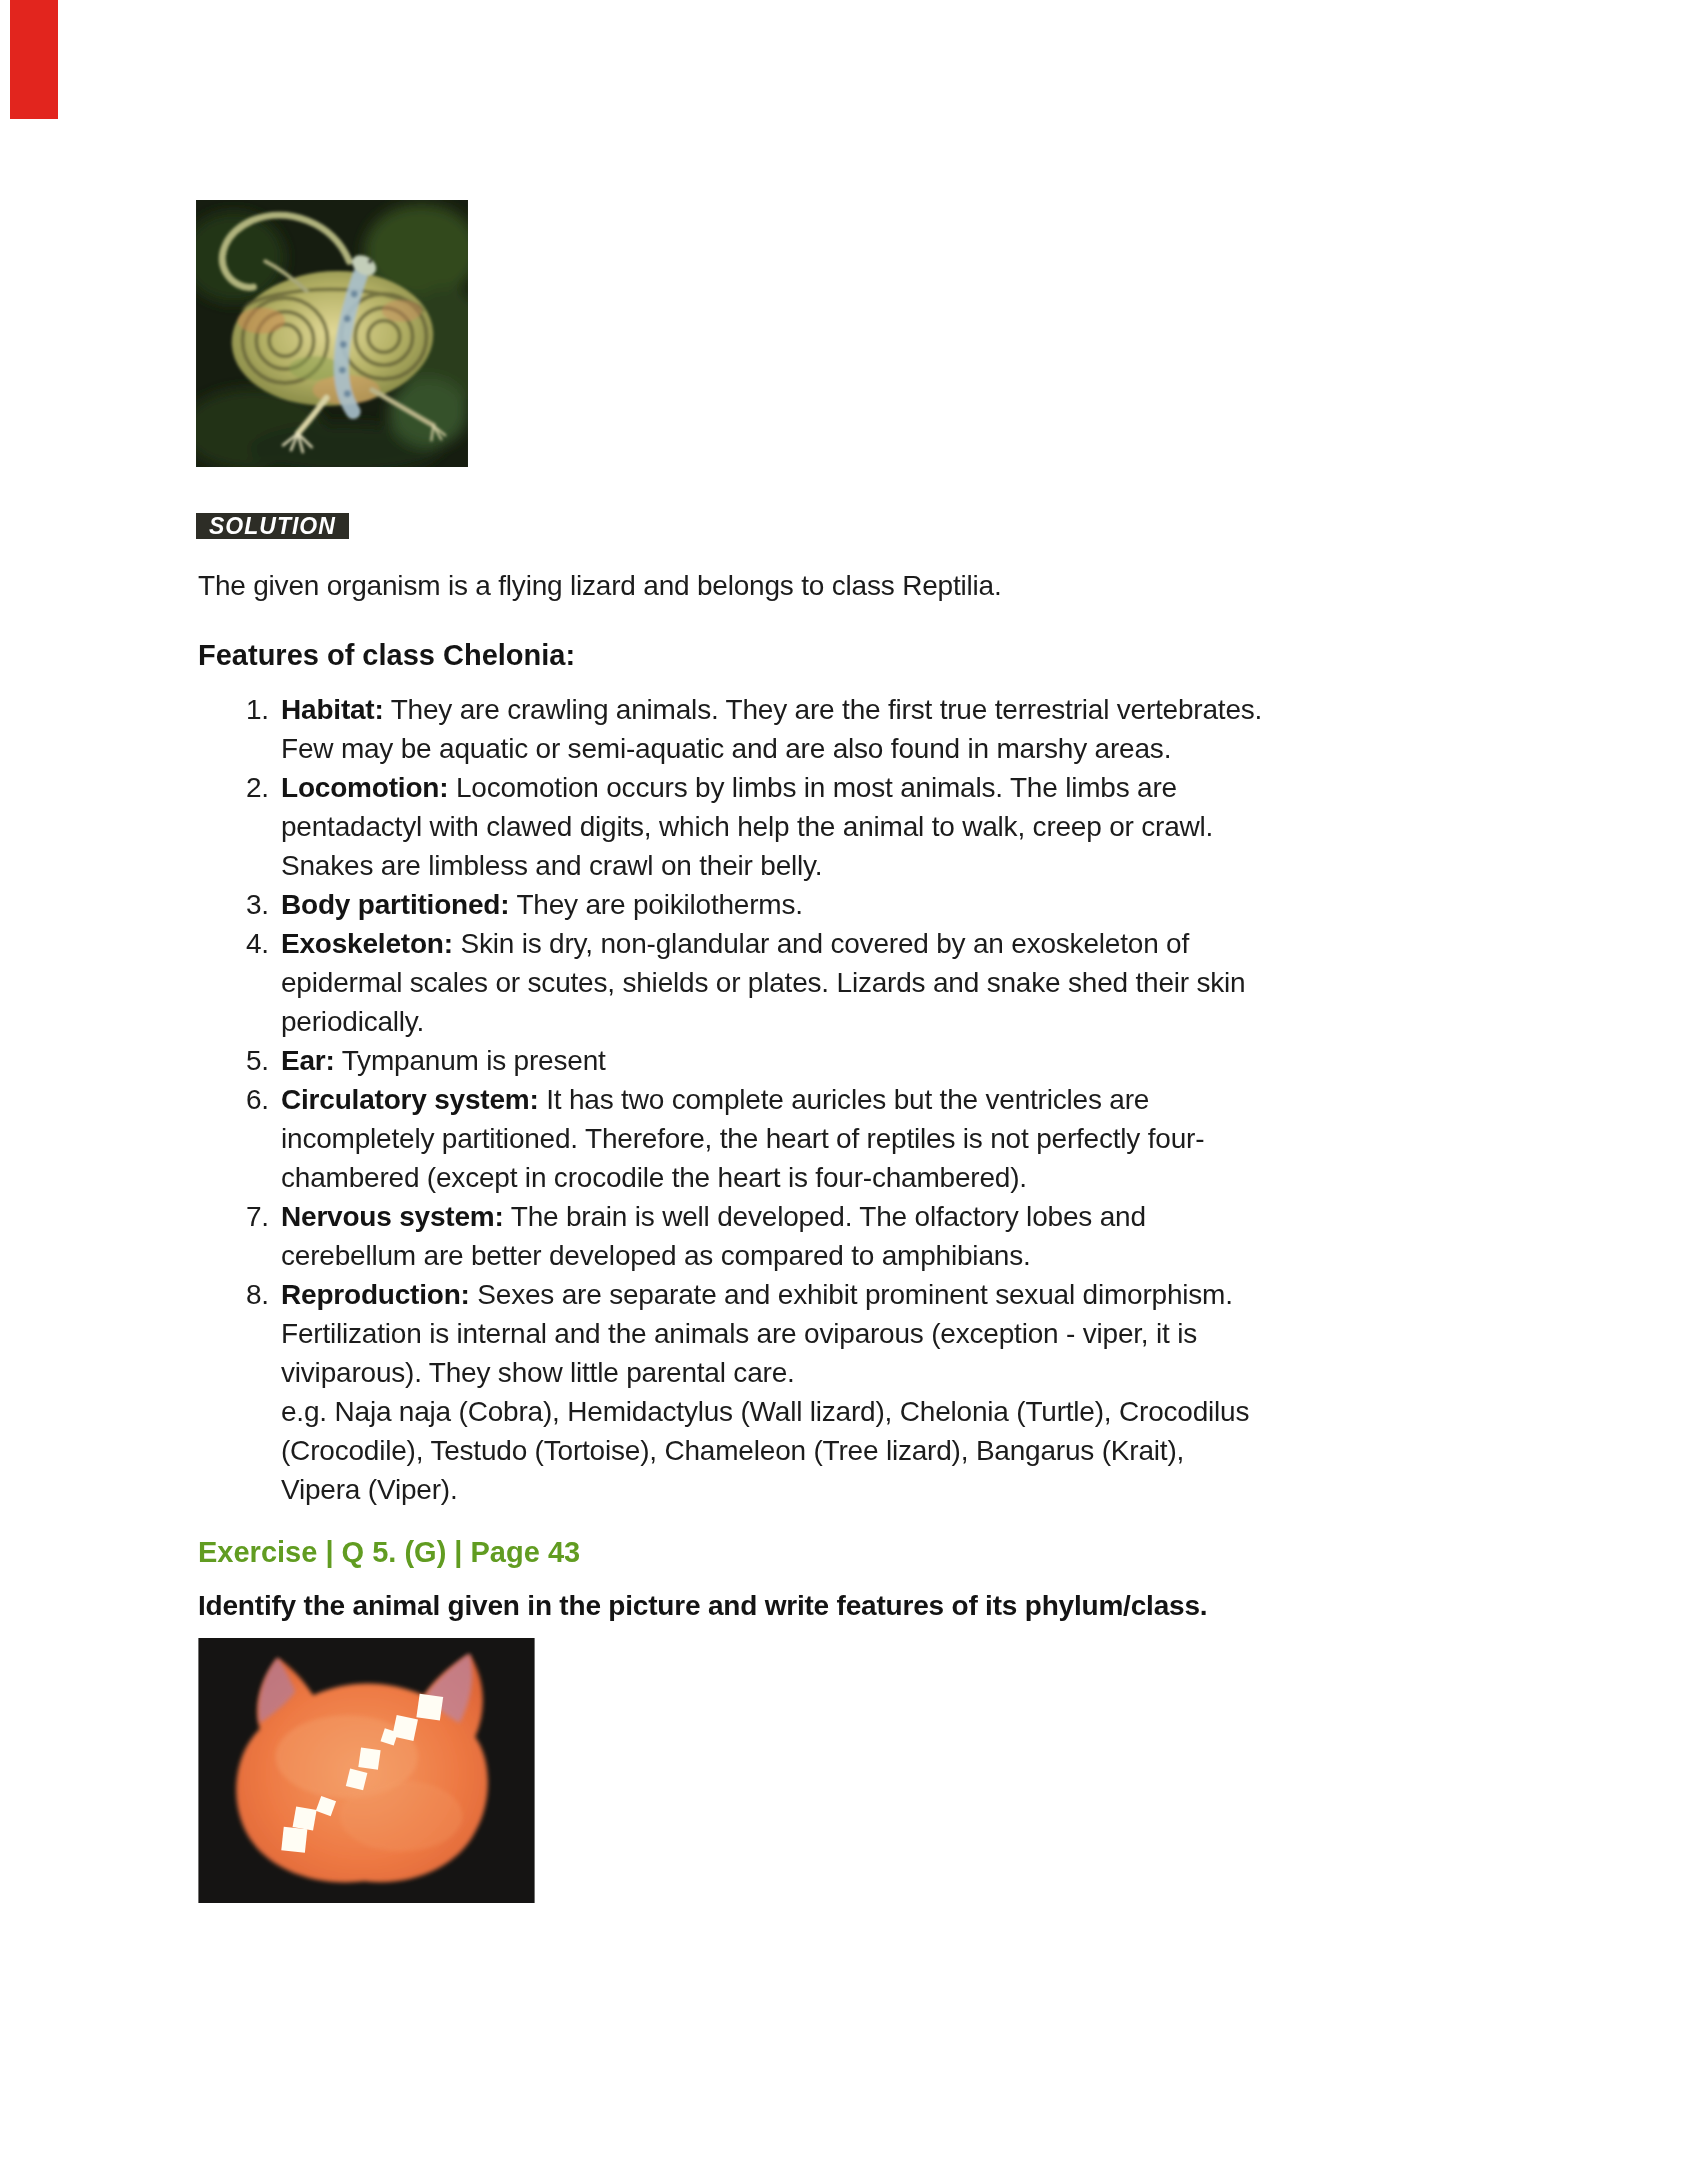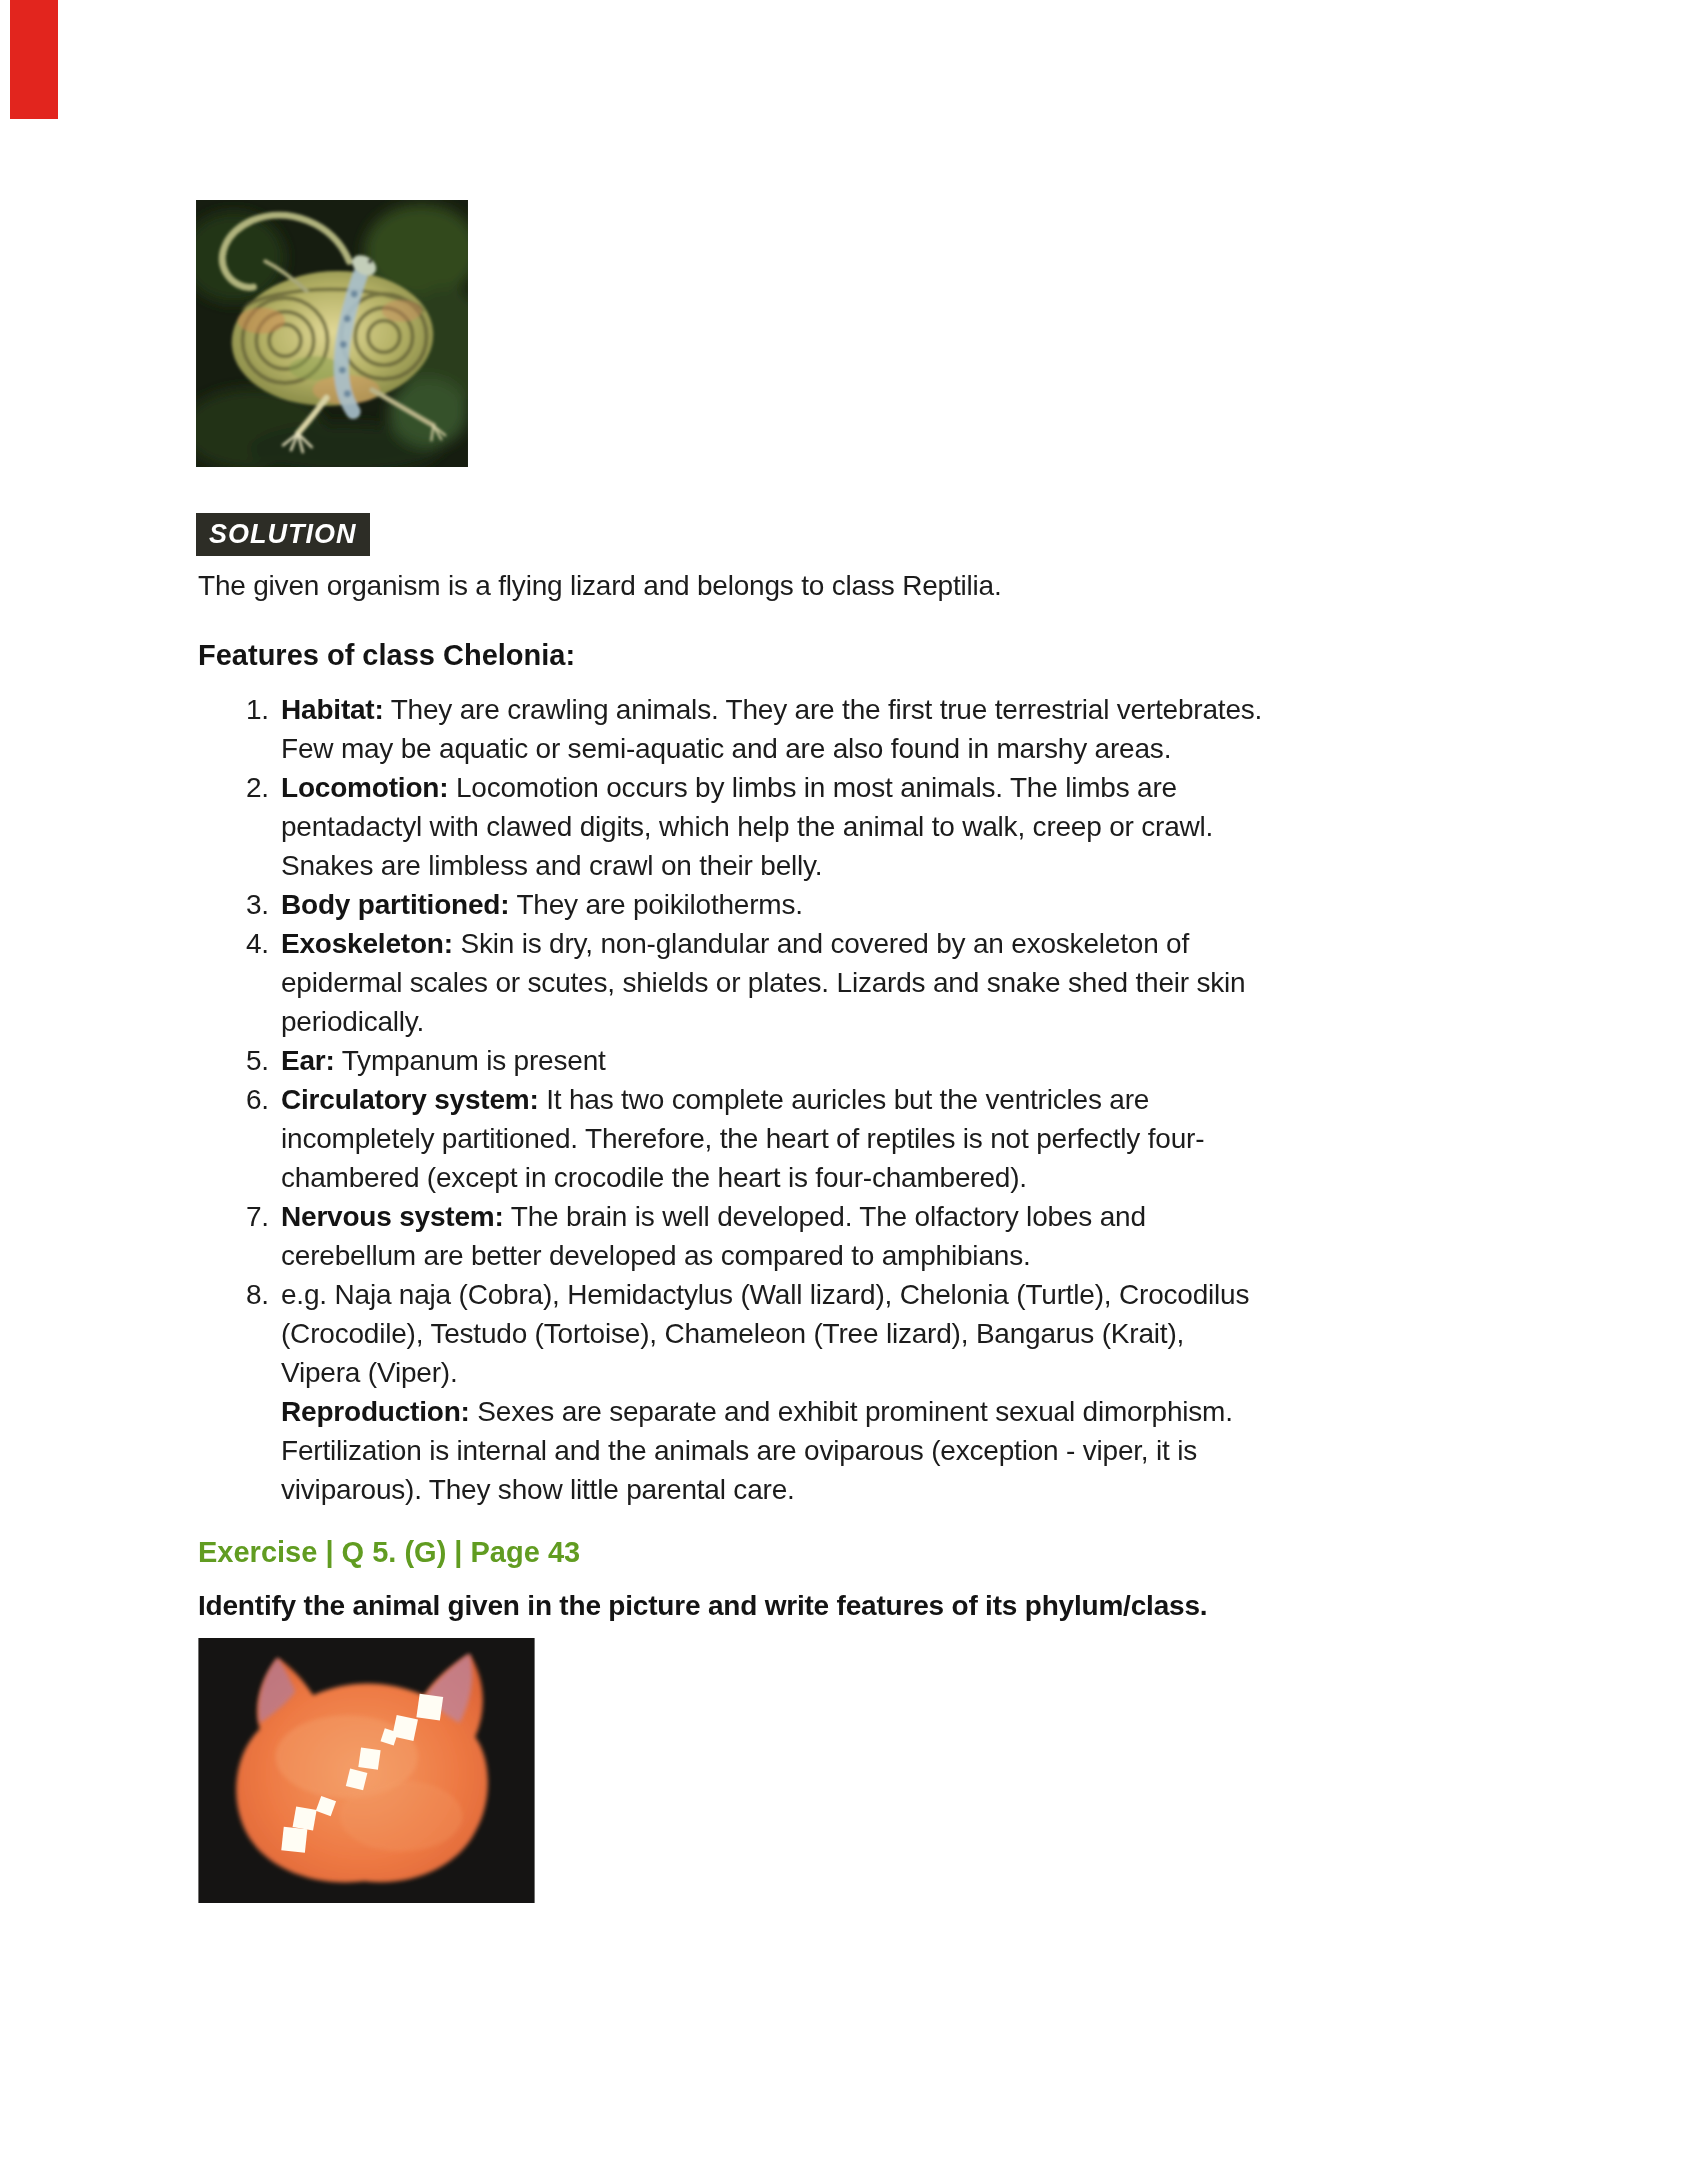--- a/index.html
+++ b/index.html
@@ -12,24 +12,24 @@
   body{background:#ffffff;font-family:"Liberation Sans", sans-serif;color:var(--ink);}
   .page{position:relative;width:1683px;height:2178px;background:#ffffff;overflow:hidden;}
 
   .red-marker{position:absolute;left:10px;top:0;width:48px;height:119px;background:var(--red);}
 
   .fig{position:absolute;margin:0;padding:0;line-height:0;}
   .fig-lizard{left:196px;top:200px;}
   .fig-animal{left:198px;top:1638px;}
 
   .solution-badge{
-    position:absolute;left:196px;top:513px;height:43px;
+    position:absolute;left:196px;top:513px;height:26px;
     background:var(--solution-bg);color:#ffffff;
     display:inline-flex;align-items:center;padding:0 13px;
-    font-size:27px;font-style:italic;font-weight:bold;letter-spacing:1px;
+    font-size:23px;font-style:italic;font-weight:bold;letter-spacing:1px;
   }
 
   .intro{position:absolute;left:198px;top:566px;width:1307px;margin:0;
     font-size:28px;line-height:39px;letter-spacing:-0.2px;}
 
   .features-heading{position:absolute;left:198px;top:639px;margin:0;
     font-size:29px;font-weight:bold;color:#141414;}
 
   .features-list{position:absolute;left:246px;top:690px;width:1232px;
     margin:0;padding:0;list-style:none;font-size:28px;line-height:39px;letter-spacing:-0.2px;}
@@ -199,26 +199,26 @@
       <div class="body">
         <p><b>Nervous system:</b><span> The brain is well developed. The olfactory lobes and
 cerebellum are better developed as compared to amphibians.</span></p>
 
       </div>
     </li>
 
     <li class="feature-item">
       <span class="num">8.</span>
       <div class="body">
+        <p><b>Reproduction:</b><span> Sexes are separate and exhibit prominent sexual dimorphism.
+Fertilization is internal and the animals are oviparous (exception - viper, it is
+viviparous). They show little parental care.</span></p>
         <p>e.g. Naja naja (Cobra), Hemidactylus (Wall lizard), Chelonia (Turtle), Crocodilus
 (Crocodile), Testudo (Tortoise), Chameleon (Tree lizard), Bangarus (Krait),
 Vipera (Viper).</p>
-        <p><b>Reproduction:</b><span> Sexes are separate and exhibit prominent sexual dimorphism.
-Fertilization is internal and the animals are oviparous (exception - viper, it is
-viviparous). They show little parental care.</span></p>
       </div>
     </li>
   </ol>
 
   <div class="exercise-ref">Exercise | Q 5. (G) | Page 43</div>
 
   <p class="question">Identify the animal given in the picture and write features of its phylum/class.</p>
 
   <figure class="fig fig-animal">
     <svg width="337" height="265" viewBox="0 0 340 268">

